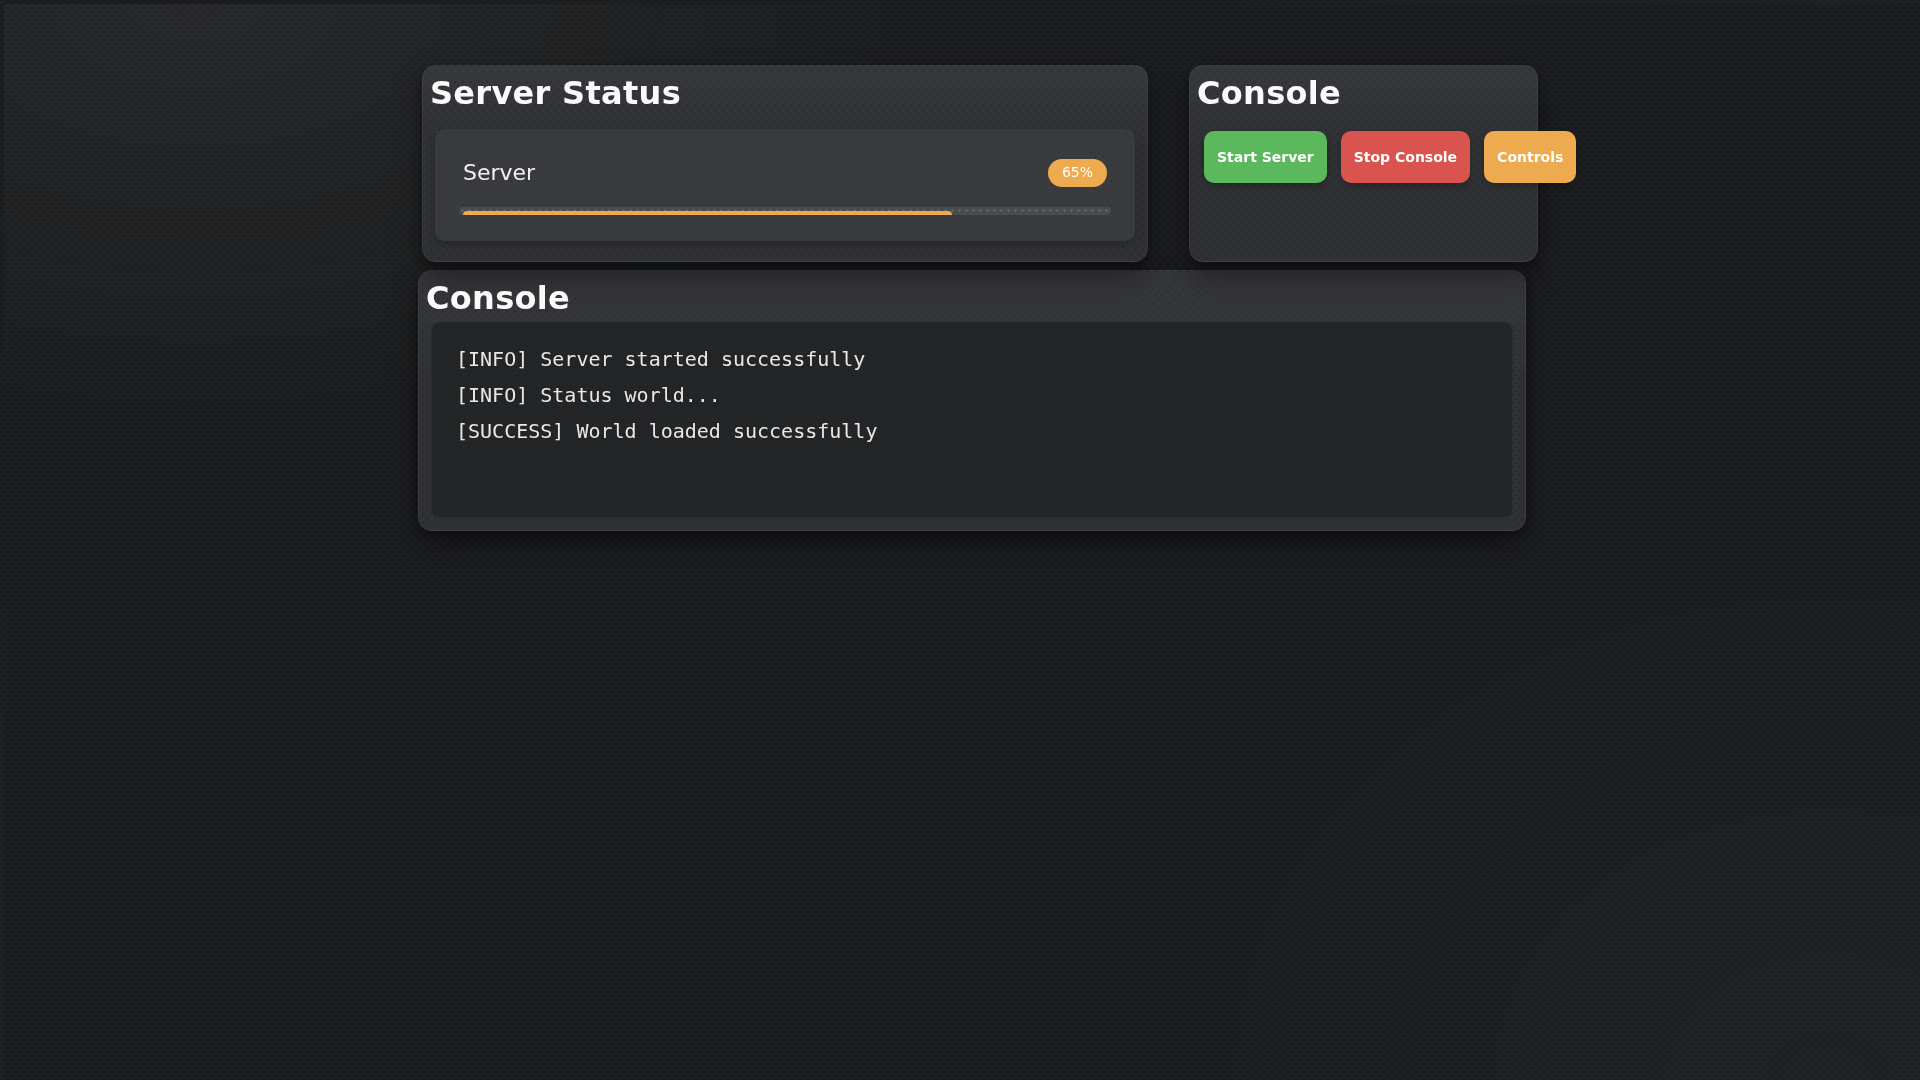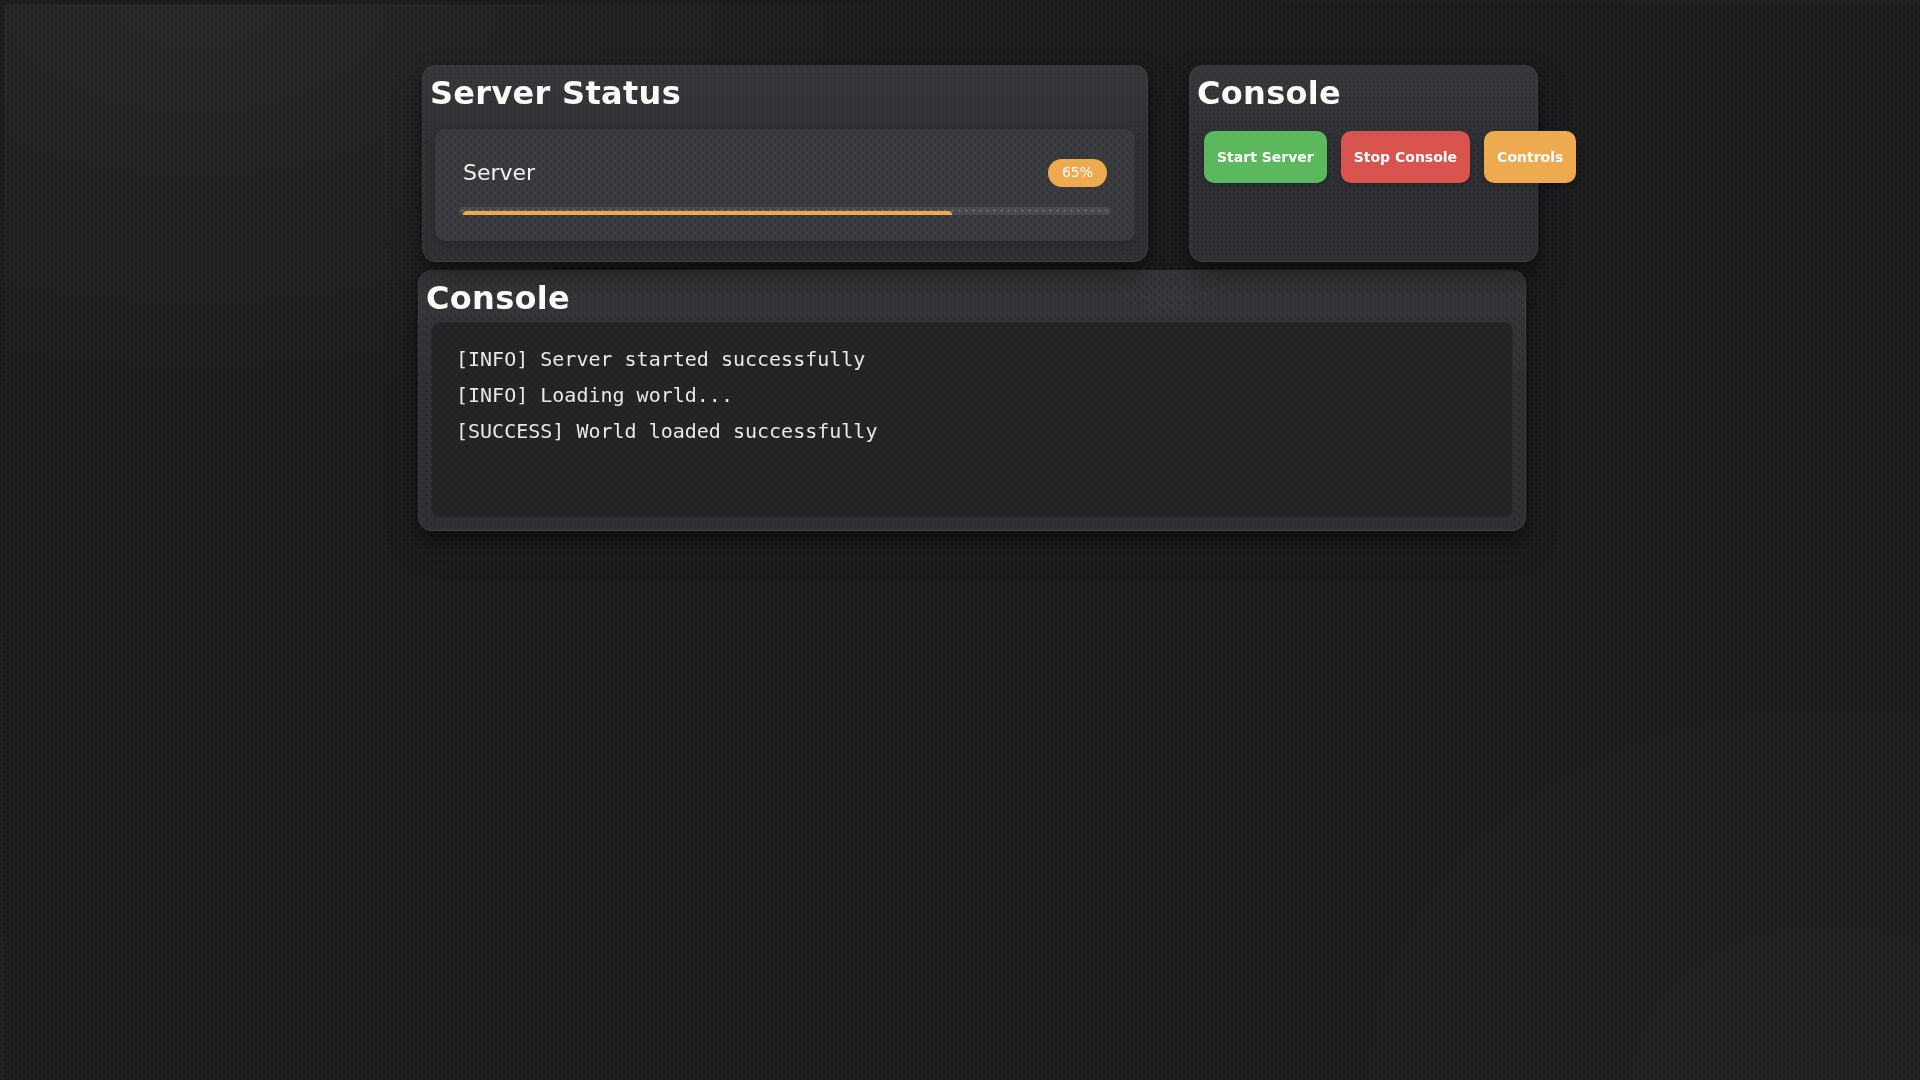--- a/index.html
+++ b/index.html
@@ -183,18 +183,18 @@
         <button class="btn" style="background-color: rgb(237, 170, 78);">Controls</button>
       </div>
     </section>
 
   </div>
 
   <section class="panel panel-console">
     <h2>Console</h2>
     <div class="console-box">
       <div class="console-line">[INFO] Server started successfully</div>
-      <div class="console-line">[INFO] Loading world...</div>
+      <div class="console-line">[INFO] Status world...</div>
       <div class="console-line">[SUCCESS] World loaded successfully</div>
     </div>
   </section>
 
 </div>
 
 </body></html>

